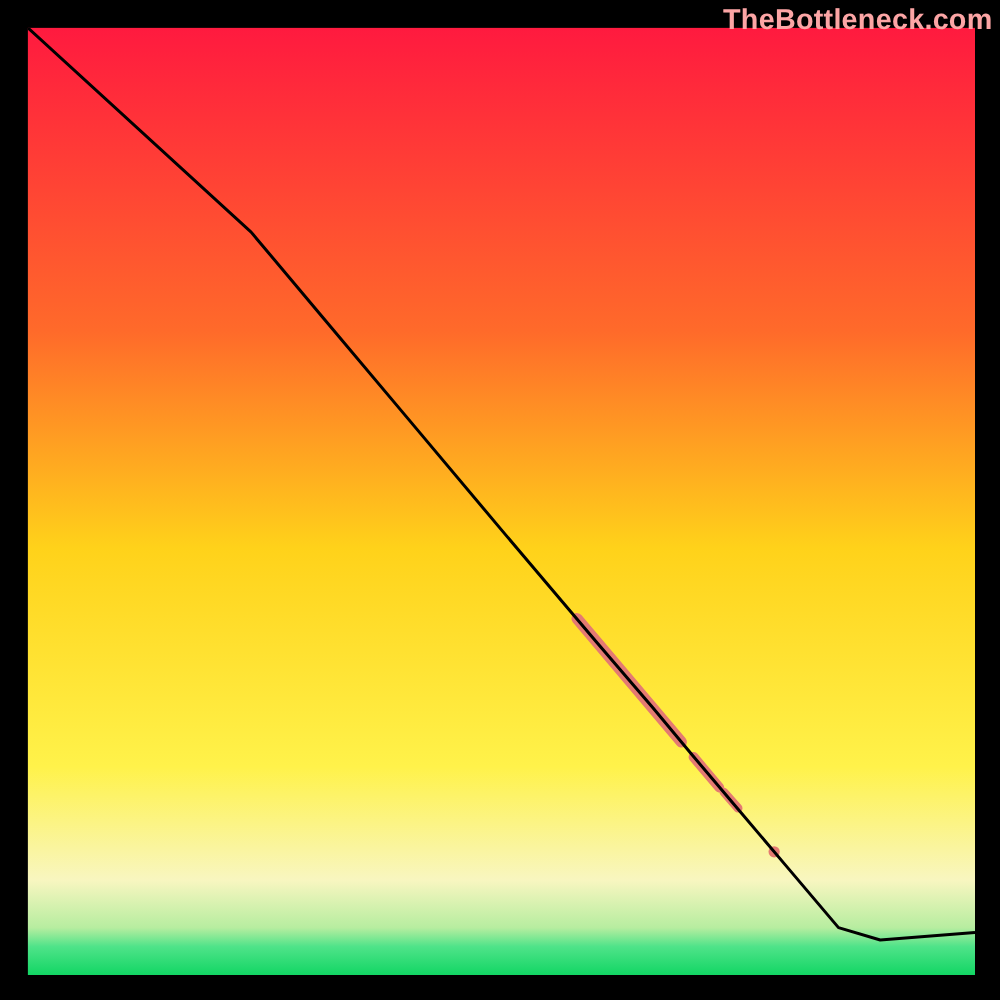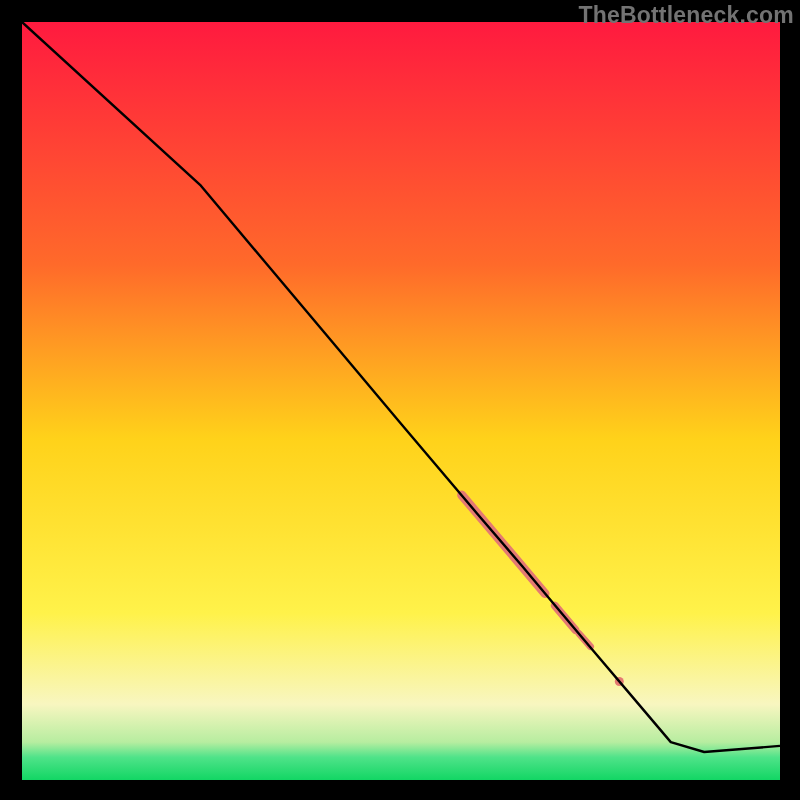--- a/index.html
+++ b/index.html
@@ -38,21 +38,21 @@
     top: 0;
     width: 100%;
     height: 100%;
   }
   .watermark {
     position: absolute;
     top: 2px;
     right: 6px;
     font-size: 23px;
     font-weight: 600;
-    color: #737373;
+    color: #fca5a5;
     letter-spacing: 0.2px;
     user-select: none;
   }
 </style>
 </head>
 <body>
 
 <div class="stage">
 
   <div class="plot">

